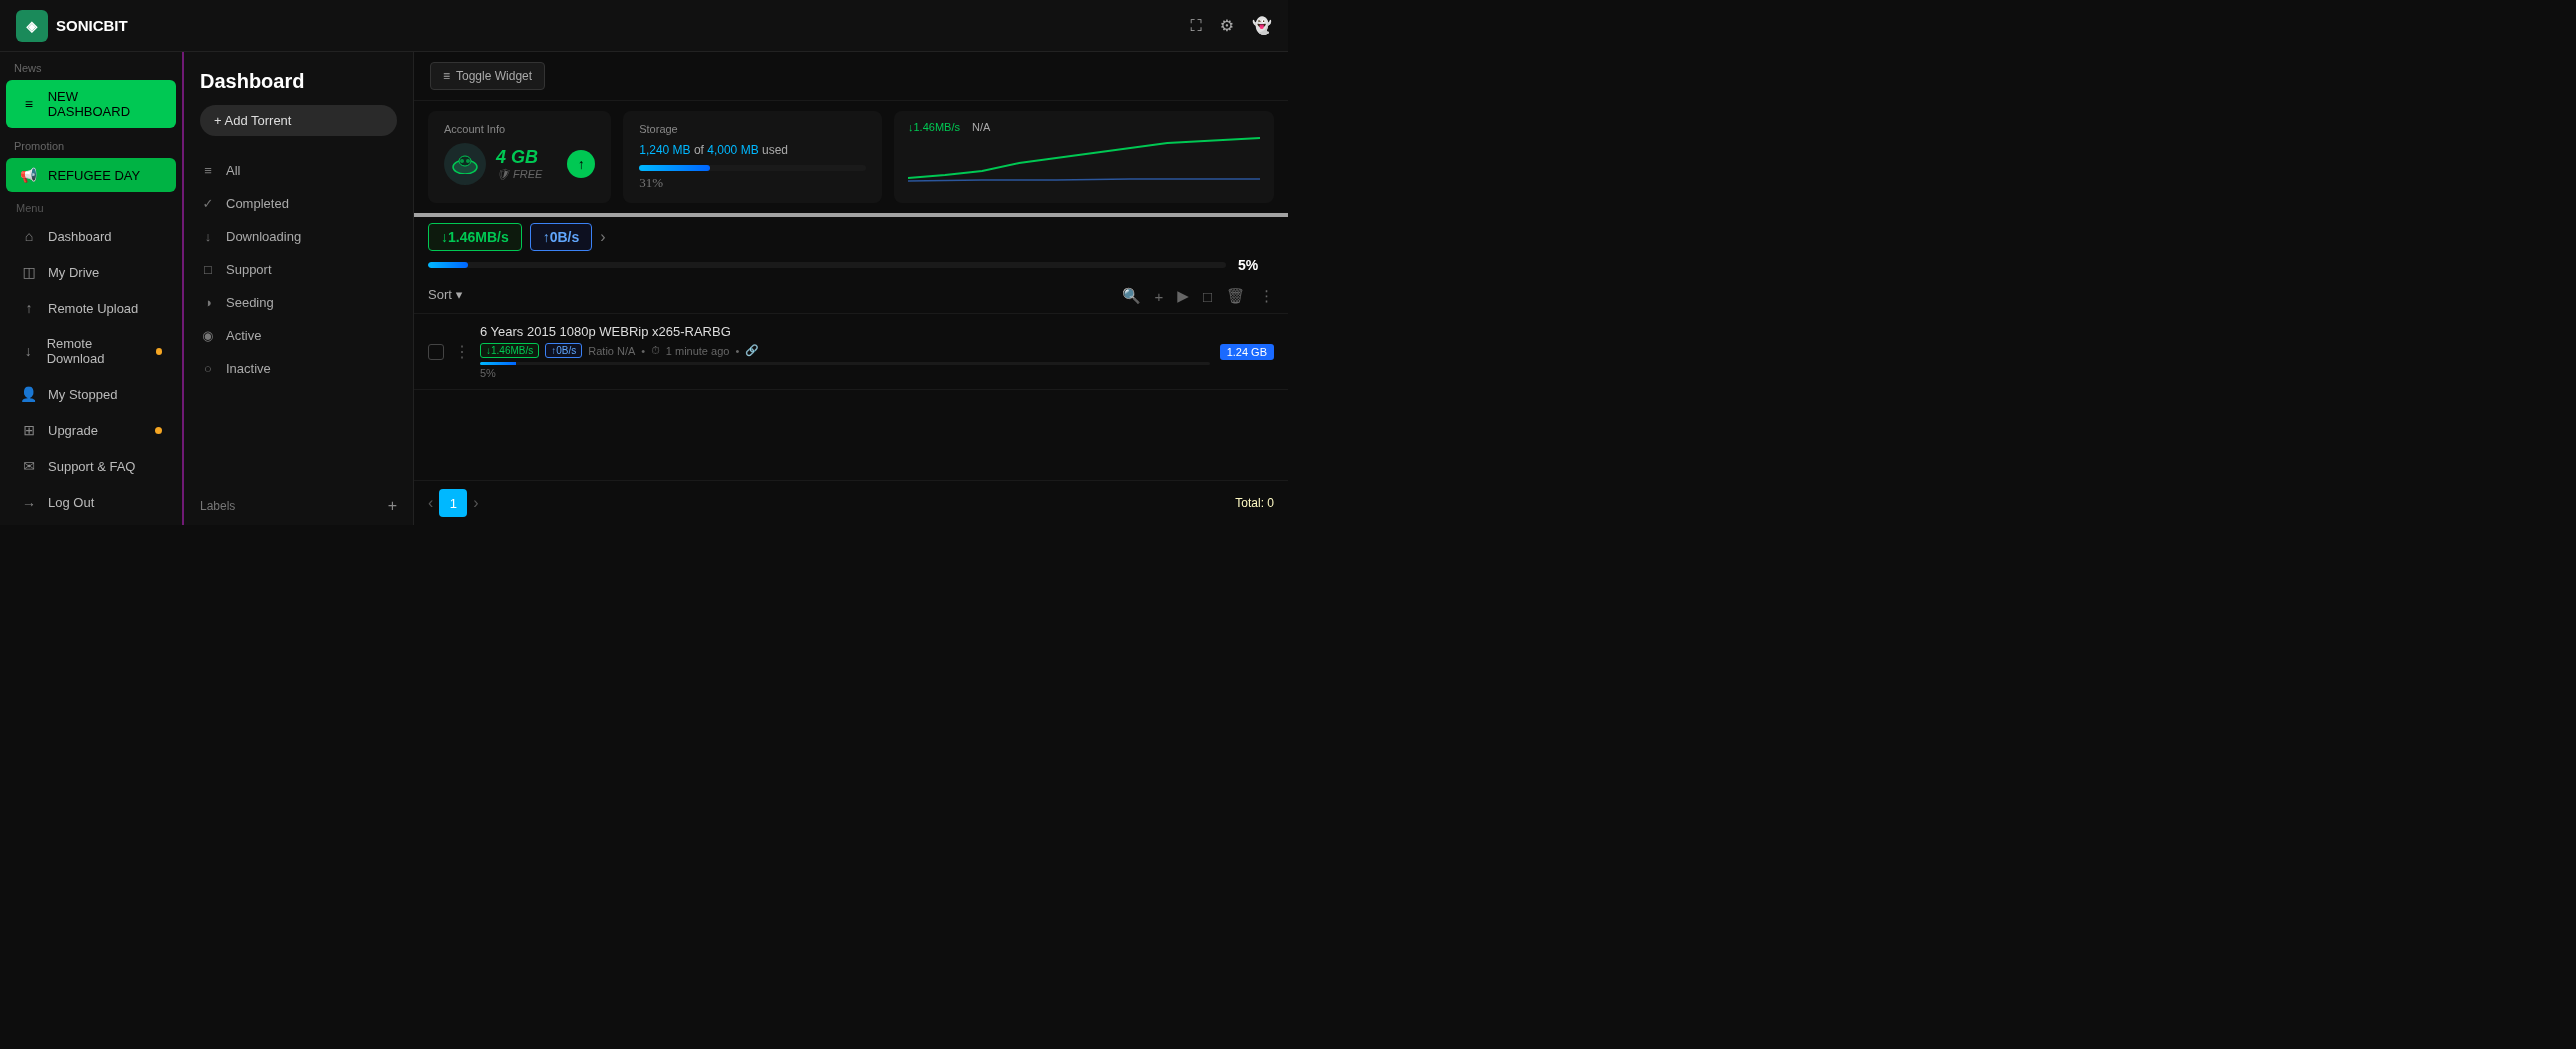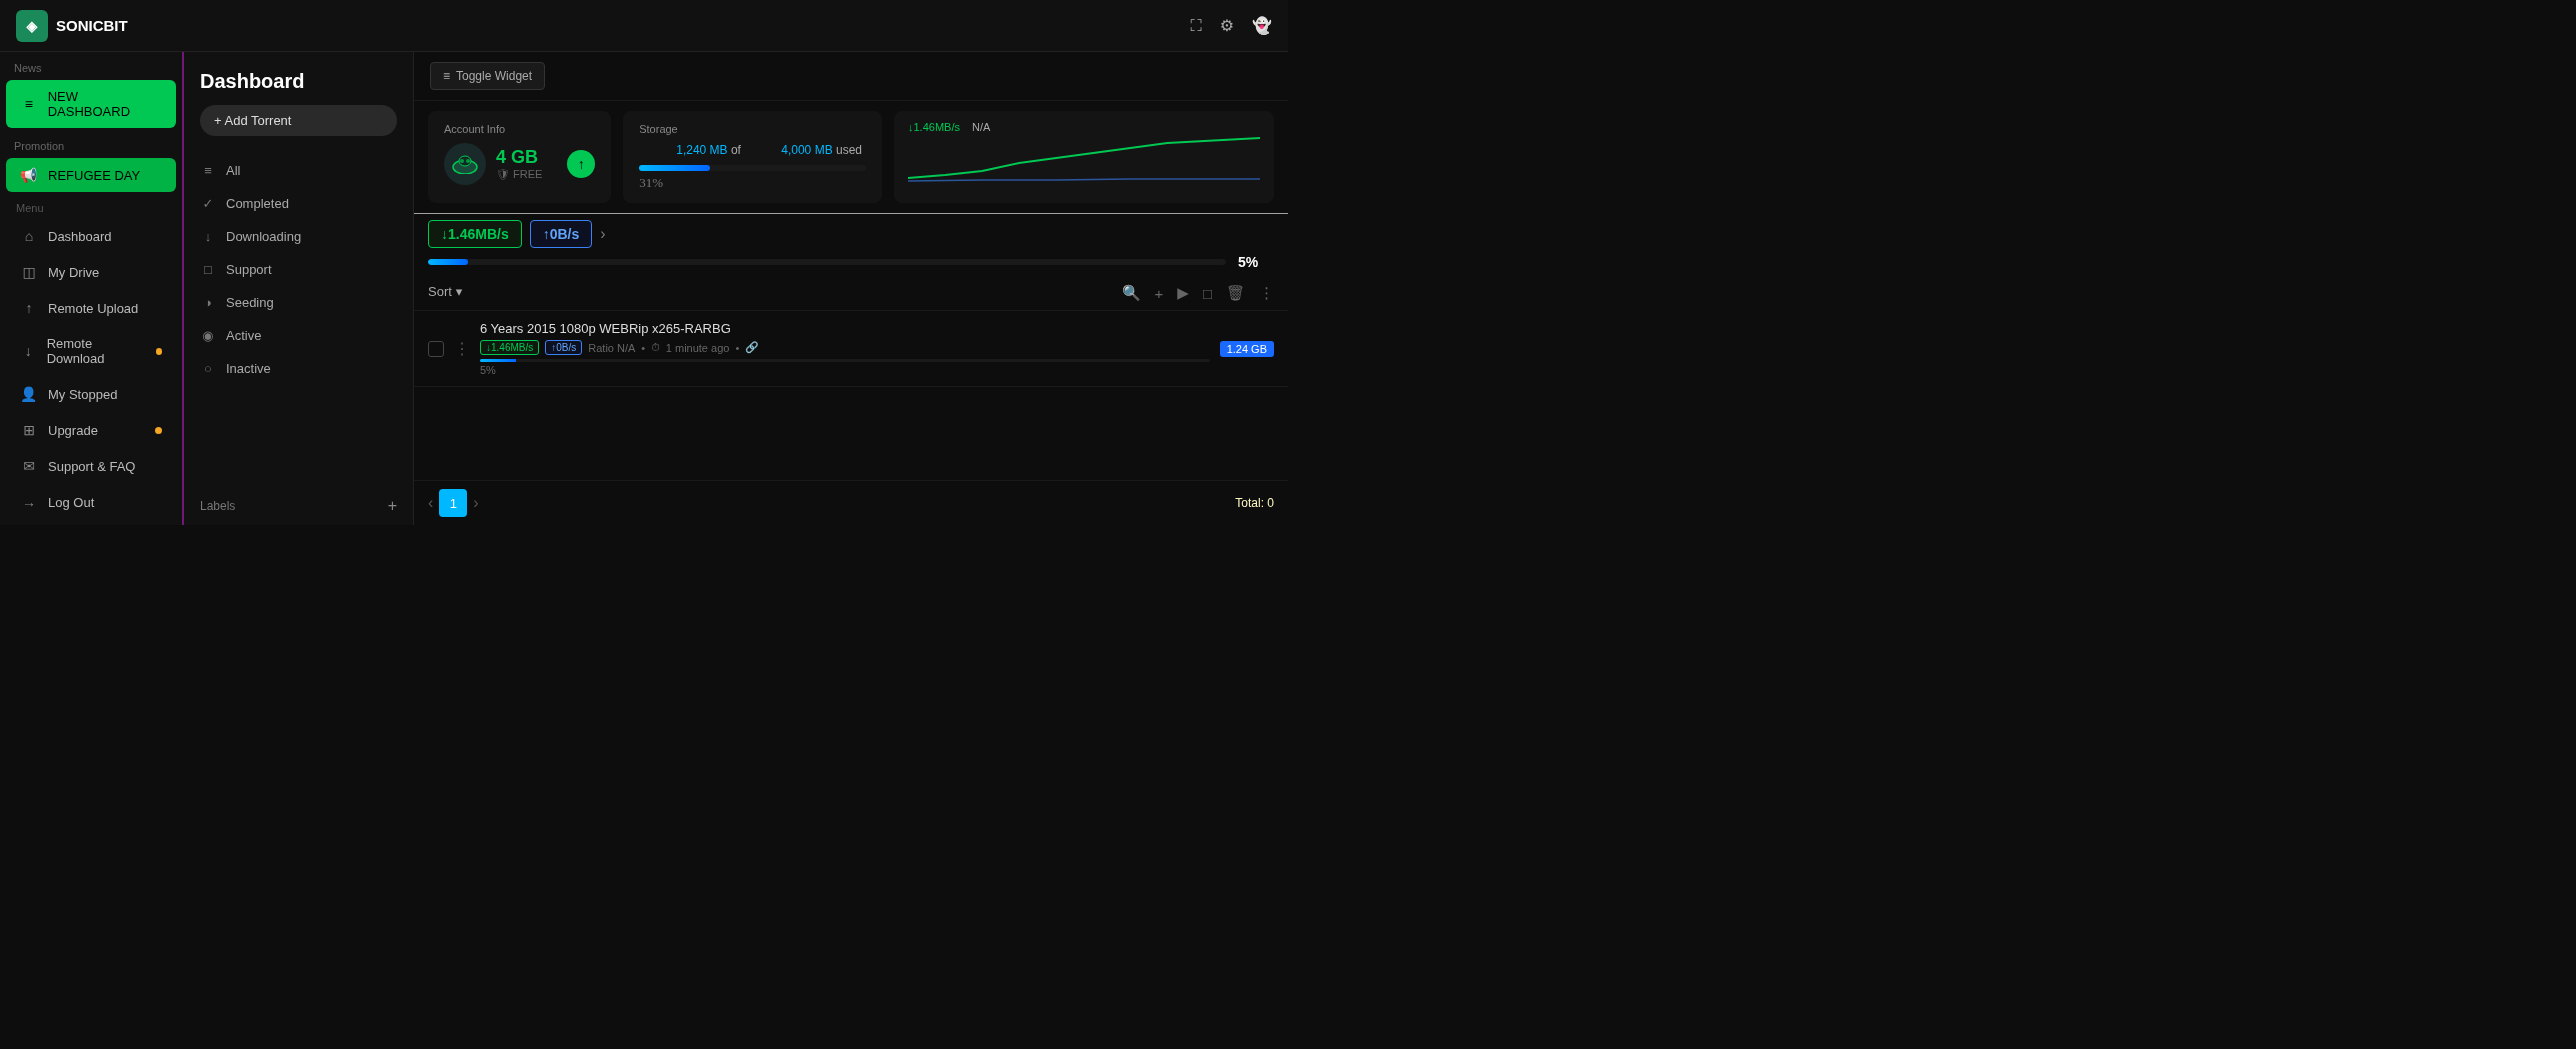--- a/index.html
+++ b/index.html
@@ -208,21 +208,21 @@
       color: #aaa;
       padding: 6px 12px;
       border-radius: 4px;
       cursor: pointer;
       font-size: 12px;
     }
 
     
     .widgets-area {
       padding: 10px 14px;
-      border-bottom: 1px solid #a3a3a3;
+      border-bottom: 4px solid #a3a3a3;
     }
 
     
     .widgets-row {
       display: flex;
       gap: 12px;
       align-items: stretch;
     }
     .widget-card {
       background: #141414;
@@ -232,20 +232,21 @@
     }
     .widget-title {
       color: #888;
       font-size: 11px;
       margin-bottom: 8px;
     }
     .account-info {
       display: flex;
       align-items: center;
       gap: 10px;
+      font-style: italic;
     }
     .account-icon {
       width: 42px;
       height: 42px;
       background: #1a2a2a;
       border-radius: 50%;
       display: flex;
       align-items: center;
       justify-content: center;
       font-size: 18px;
@@ -277,21 +278,21 @@
       border-radius: 4px;
       height: 6px;
       margin: 8px 0 4px;
     }
     .storage-bar-fill {
       height: 100%;
       border-radius: 4px;
       background: linear-gradient(90deg, #00b8ff, #0066ff);
     }
     .storage-text { color: #aaa; font-size: 12px; }
-    .storage-highlight { color: #00b8ff; margin-left: 37px; }
+    .storage-highlight { color: #00b8ff; }
     .storage-pct { color: #777; font-size: 13px; font-family: Liberation Serif, serif; }
 
     
     .speed-widget {
       width: 380px;
       background: #141414;
       border-radius: 8px;
       padding: 10px 14px;
       position: relative;
       overflow: hidden;

